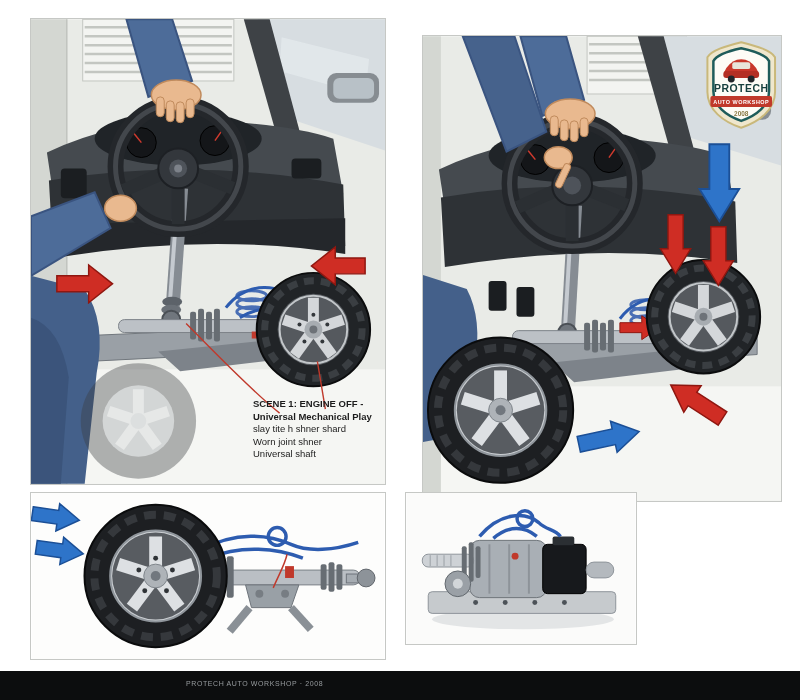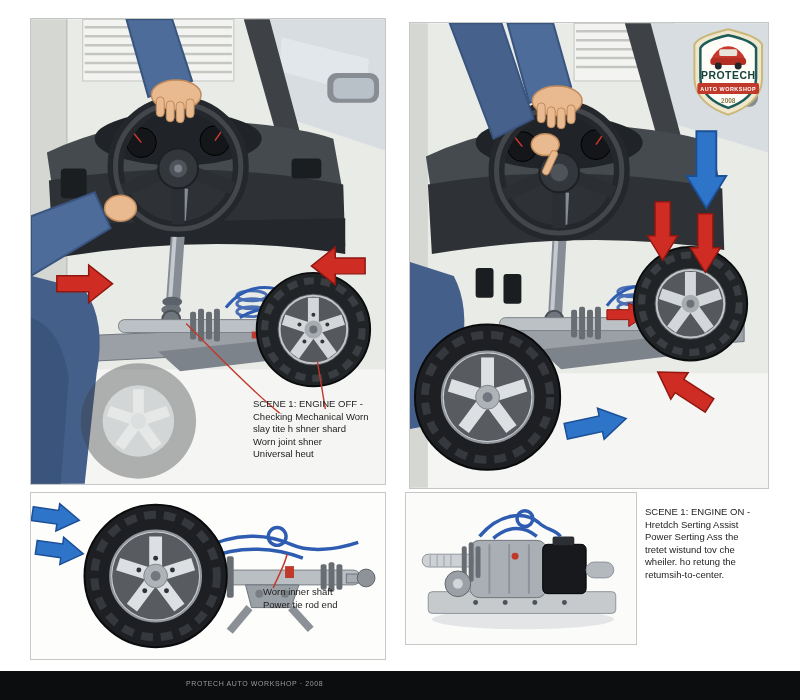--- a/index.html
+++ b/index.html
@@ -5,21 +5,21 @@
   html,body{margin:0;padding:0;background:#ffffff;}
   .page{position:relative;width:800px;height:700px;background:#ffffff;overflow:hidden;
         font-family:"Liberation Sans",sans-serif;}
   .panel{position:absolute;border:1px solid #c6c8c5;background:#fff;box-sizing:border-box;}
   .panel svg{display:block;width:100%;height:100%;}
   #p1{left:30px;top:18px;width:356px;height:467px;}
   #p2{left:405px;top:18px;width:360px;height:467px;}
   #p3{left:30px;top:492px;width:356px;height:168px;}
   #p4{left:405px;top:492px;width:232px;height:153px;}
   .caption{position:absolute;color:#1c1c1c;font-size:9.5px;line-height:12.5px;}
-  .cap-t{font-weight:normal;}
+  .cap-t{font-weight:bold;}
   .footer-bar{position:absolute;left:0;top:671px;width:800px;height:29px;background:#0c0d0e;}
   .footer-bar span{position:absolute;left:186px;top:9px;font-size:7px;letter-spacing:0.6px;color:#979b9e;}
 </style>
 </head>
 <body>
 
 <div class="page">
 
   <figure class="panel" id="p1" style="margin:0">
     <svg viewBox="0 0 356 467">
@@ -168,21 +168,21 @@
       <polygon points="26,258 58,258 58,247 82,266 58,285 58,274 26,274" fill="#cf2d24" stroke="#8f1710" stroke-width="1.5"></polygon>
       <polygon points="336,240 306,240 306,229 282,248 306,267 306,256 336,256" fill="#cf2d24" stroke="#8f1710" stroke-width="1.5"></polygon>
 
       <g stroke="#c0392b" stroke-width="1.4" fill="none">
         <path d="M250,396 C220,372 186,336 156,306"></path>
         <path d="M296,392 L288,344"></path>
       </g>
     </svg>
   </figure>
 
-  <figure class="panel" id="p2" style="margin:4px">
+  <figure class="panel" id="p2" style="margin:17px">
     <svg viewBox="0 0 360 467">
       <rect width="360" height="467" fill="#e9ebe7"></rect>
       <rect y="352" width="360" height="115" fill="#f5f6f3"></rect>
       <rect width="18" height="467" fill="#d4d7d2"></rect>
       <g>
         <rect x="165" y="0" width="100" height="58" fill="#f3f4f1" stroke="#c3c6c1"></rect>
         <g stroke="#c3c6c1" stroke-width="2.5">
           <line x1="167" y1="8" x2="263" y2="8"></line>
             <line x1="167" y1="17" x2="263" y2="17"></line>
           <line x1="167" y1="26" x2="263" y2="26"></line>
@@ -439,37 +439,25 @@
         <circle cx="70" cy="111" r="2.5"></circle>
           <circle cx="100" cy="111" r="2.5"></circle>
           <circle cx="130" cy="111" r="2.5"></circle>
           <circle cx="160" cy="111" r="2.5"></circle>
       </g>
     </svg>
   </figure>
 
   <div class="caption" style="left:253px;top:398px;width:128px">
     <div class="cap-t">SCENE 1: ENGINE OFF -</div>
-    <div class="cap-t">Checking Mechanical Worn</div>
+    <div class="cap-t">Universal Mechanical Play</div>
     <div>slay tite h shner shard</div>
     <div>Worn joint shner</div>
-    <div>Universal heut</div>
+    <div>Universal shaft</div>
   </div>
 
-  <div class="caption" style="left:263px;top:586px;width:120px">
-    <div class="cap-t">Worn inner shaft</div>
-    <div>Power tie rod end</div>
-  </div>
-
-  <div class="caption" style="left:645px;top:506px;width:140px">
-    <div class="cap-t">SCENE 1: ENGINE ON -</div>
-    <div class="cap-t">Hretdch Serting Assist</div>
-    <div>Power Serting Ass the</div>
-    <div>tretet wistund tov che</div>
-    <div>wheiler. ho retung the</div>
-    <div>retumsih-to-center.</div>
-  </div>
+
 
   <div class="footer-bar">
     <span>PROTECH AUTO WORKSHOP · 2008</span>
   </div>
 
 </div>
 
 </body></html>

